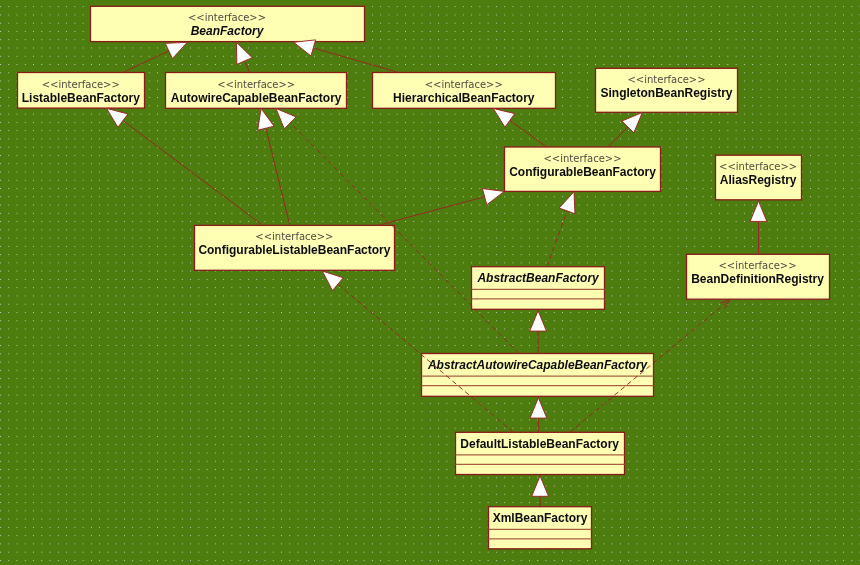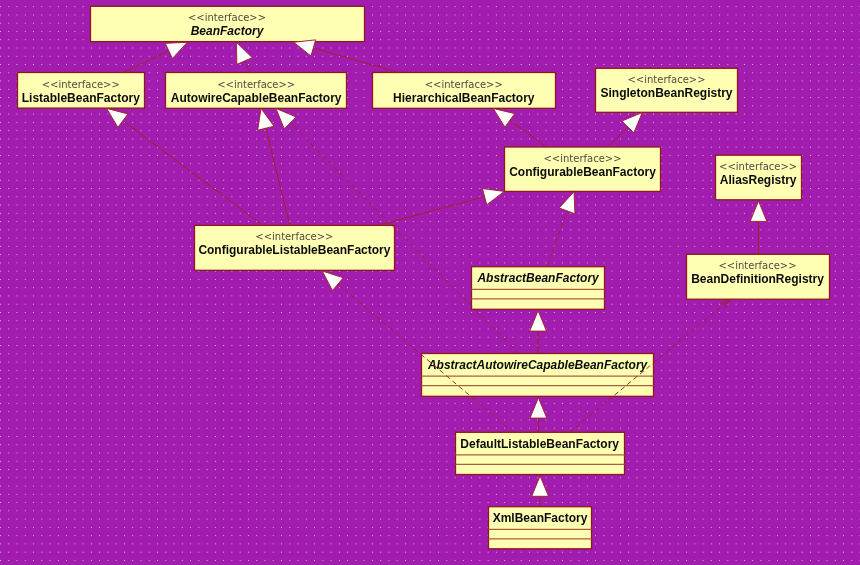--- a/index.html
+++ b/index.html
@@ -1,18 +1,18 @@
 <!DOCTYPE html>
 <html><head>
 <meta charset="utf-8">
 <title>BeanFactory UML class diagram</title>
 <style>
   html,body{margin:0;padding:0;background:#fff;}
   body{width:860px;height:565px;overflow:hidden;font-family:"Liberation Sans",sans-serif;}
-  #canvas{position:relative;width:860px;height:565px;background:#a21caf;}
+  #canvas{position:relative;width:860px;height:565px;background:#4d7c0f;}
   #grid{
     position:absolute;left:0;top:0;width:860px;height:565px;
     background-image:radial-gradient(circle at 0.5px 0.5px,#cfcfcf 0.55px,rgba(255,255,255,0) 0.75px);
     background-size:8.27px 8.27px;
     background-position:0px 6.2px;
   }
   svg#diagram{position:absolute;left:0;top:0;width:860px;height:565px;}
   .cls-box{fill:#ffffb4;stroke:#8b1a1a;stroke-width:1.3;}
   .cls-div{stroke:#a85f41;stroke-width:1.2;}
   .lnk{stroke:#9c2424;stroke-width:0.95;fill:none;}

